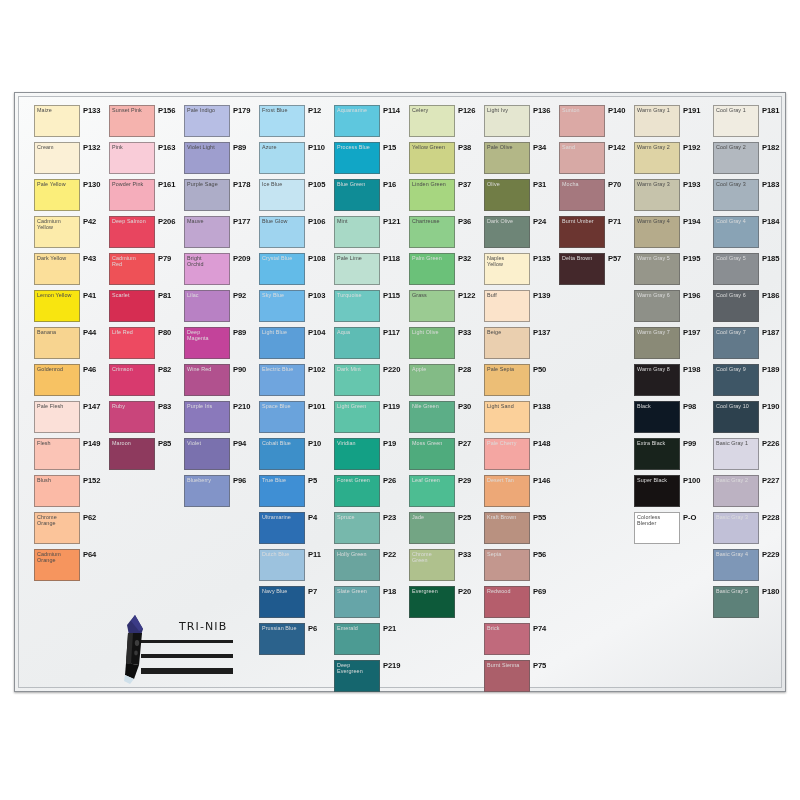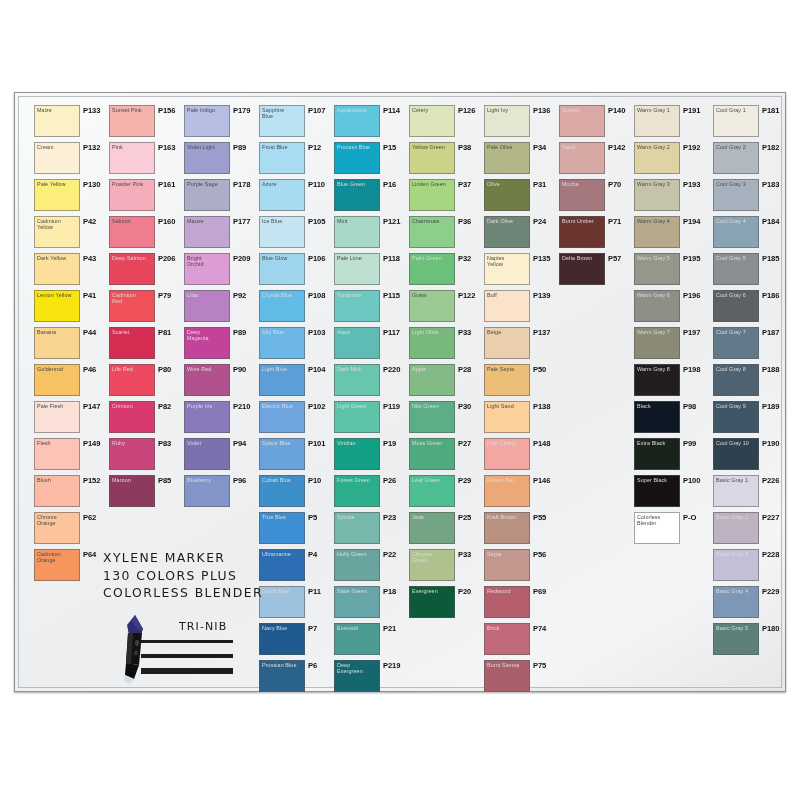--- a/index.html
+++ b/index.html
@@ -211,26 +211,20 @@
               </div>
               <span class="code">P163</span>
             </div>
             <div class="cell">
               <div class="sw light" style="background: rgb(245, 173, 187);">
                 <span class="nm">Powder Pink</span>
               </div>
               <span class="code">P161</span>
             </div>
             <div class="cell">
-              <div class="sw light" style="background: rgb(239, 125, 141);">
-                <span class="nm">Salmon</span>
-              </div>
-              <span class="code">P160</span>
-            </div>
-            <div class="cell">
               <div class="sw dark" style="background: rgb(232, 69, 95);">
                 <span class="nm">Deep Salmon</span>
               </div>
               <span class="code">P206</span>
             </div>
             <div class="cell">
               <div class="sw dark" style="background: rgb(238, 81, 87);">
                 <span class="nm">Cadmium
 Red</span>
               </div>
@@ -332,27 +326,20 @@
             </div>
             <div class="cell">
               <div class="sw dark" style="background: rgb(130, 148, 200);">
                 <span class="nm">Blueberry</span>
               </div>
               <span class="code">P96</span>
             </div>
           </div>
           <div class="col" style="left: 240px;">
             <div class="cell">
-              <div class="sw light" style="background: rgb(185, 226, 242);">
-                <span class="nm">Sapphire
-Blue</span>
-              </div>
-              <span class="code">P107</span>
-            </div>
-            <div class="cell">
               <div class="sw light" style="background: rgb(169, 220, 243);">
                 <span class="nm">Frost Blue</span>
               </div>
               <span class="code">P12</span>
             </div>
             <div class="cell">
               <div class="sw light" style="background: rgb(168, 219, 240);">
                 <span class="nm">Azure</span>
               </div>
               <span class="code">P110</span>
@@ -865,26 +852,20 @@
               </div>
               <span class="code">P186</span>
             </div>
             <div class="cell">
               <div class="sw dark" style="background: rgb(98, 121, 138);">
                 <span class="nm">Cool Gray 7</span>
               </div>
               <span class="code">P187</span>
             </div>
             <div class="cell">
-              <div class="sw dark" style="background: rgb(78, 98, 114);">
-                <span class="nm">Cool Gray 8</span>
-              </div>
-              <span class="code">P188</span>
-            </div>
-            <div class="cell">
               <div class="sw dark" style="background: rgb(62, 86, 102);">
                 <span class="nm">Cool Gray 9</span>
               </div>
               <span class="code">P189</span>
             </div>
             <div class="cell">
               <div class="sw dark" style="background: rgb(45, 65, 78);">
                 <span class="nm">Cool Gray 10</span>
               </div>
               <span class="code">P190</span>
@@ -915,25 +896,20 @@
             </div>
             <div class="cell">
               <div class="sw dark" style="background: rgb(93, 129, 121);">
                 <span class="nm">Basic Gray 5</span>
               </div>
               <span class="code">P180</span>
             </div>
           </div>
         </div>
 
-      <div id="brand">
-        <div>XYLENE MARKER</div>
-        <div>130 COLORS PLUS</div>
-        <div>COLORLESS BLENDER</div>
-      </div>
       <div id="trinib">TRI-NIB</div>
       <div class="nibline" id="nib1"></div>
       <div class="nibline" id="nib2"></div>
       <div class="nibline" id="nib3"></div>
 
       <svg id="pen" viewBox="0 0 32 72">
         <path d="M20 2 L28 16 L26 22 L14 22 L12 12 Z" fill="#30306e"></path>
         <path d="M20 2 L28 16 L24 18 L16 8 Z" fill="#3b3b86"></path>
         <path d="M13 20 L27 20 L24 52 L11 50 Z" fill="#121212"></path>
         <path d="M13 20 L18 20 L16 51 L11 50 Z" fill="#2b2b2b"></path>

